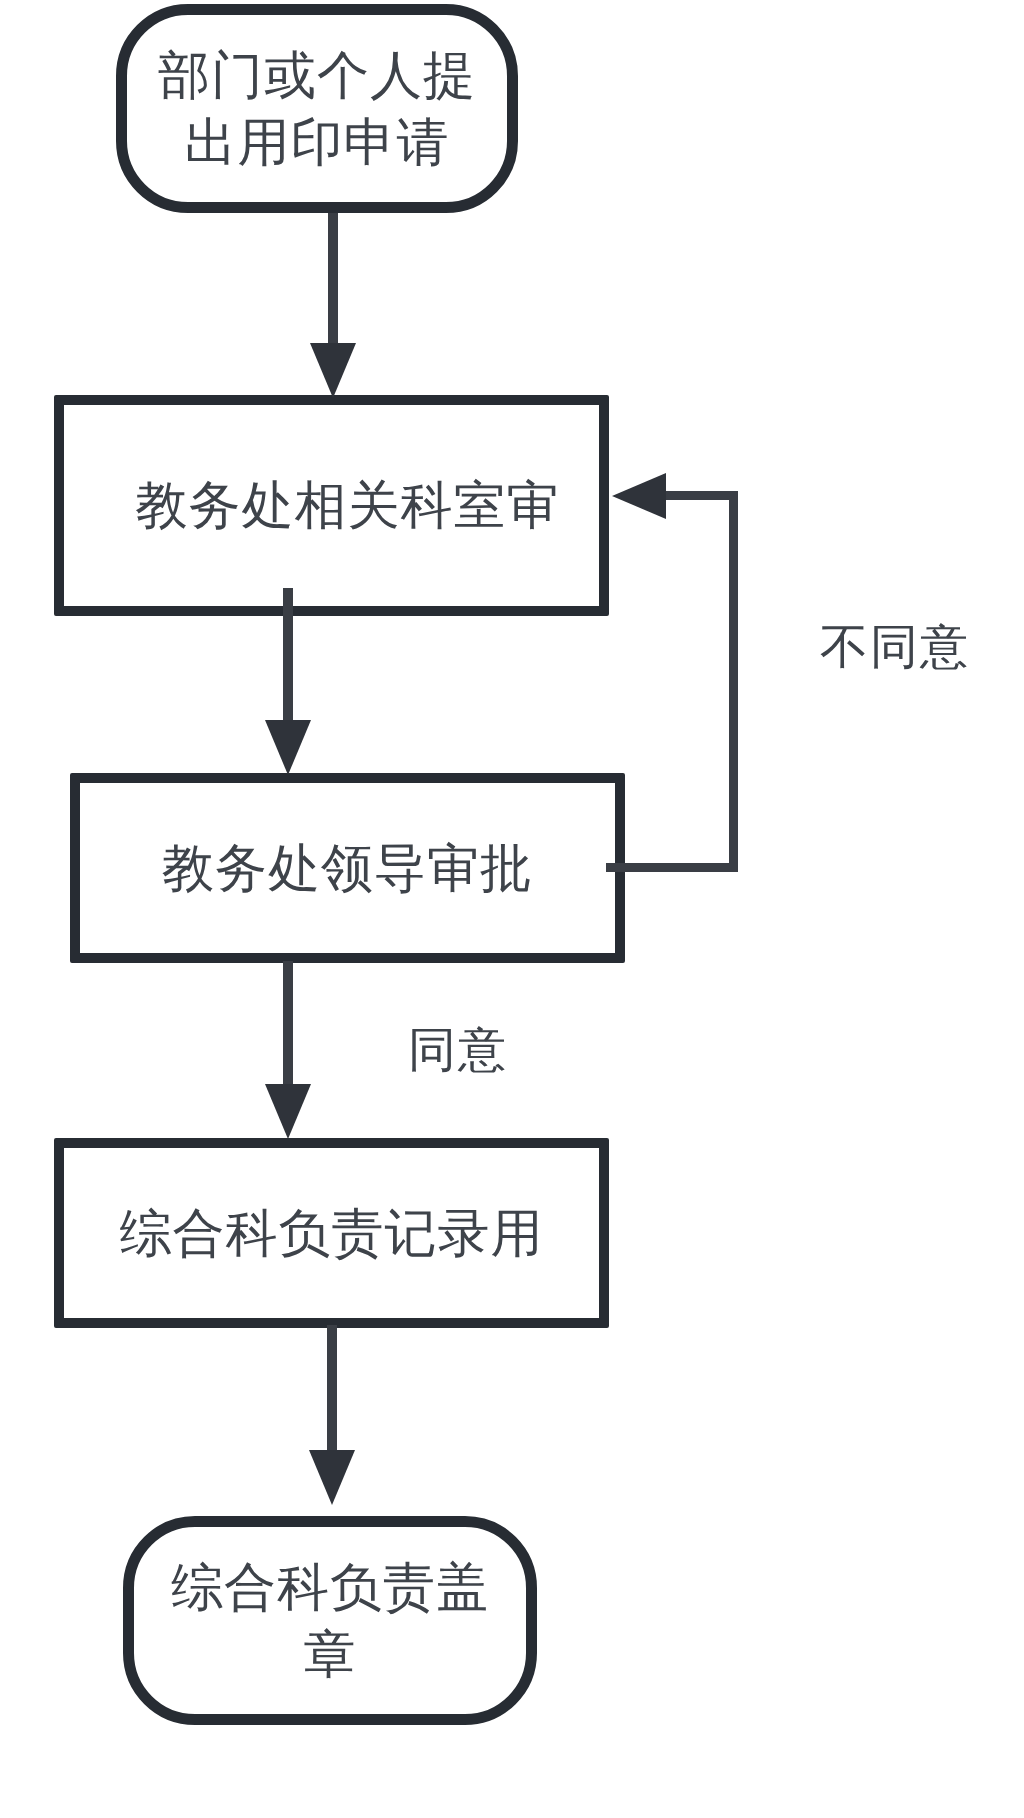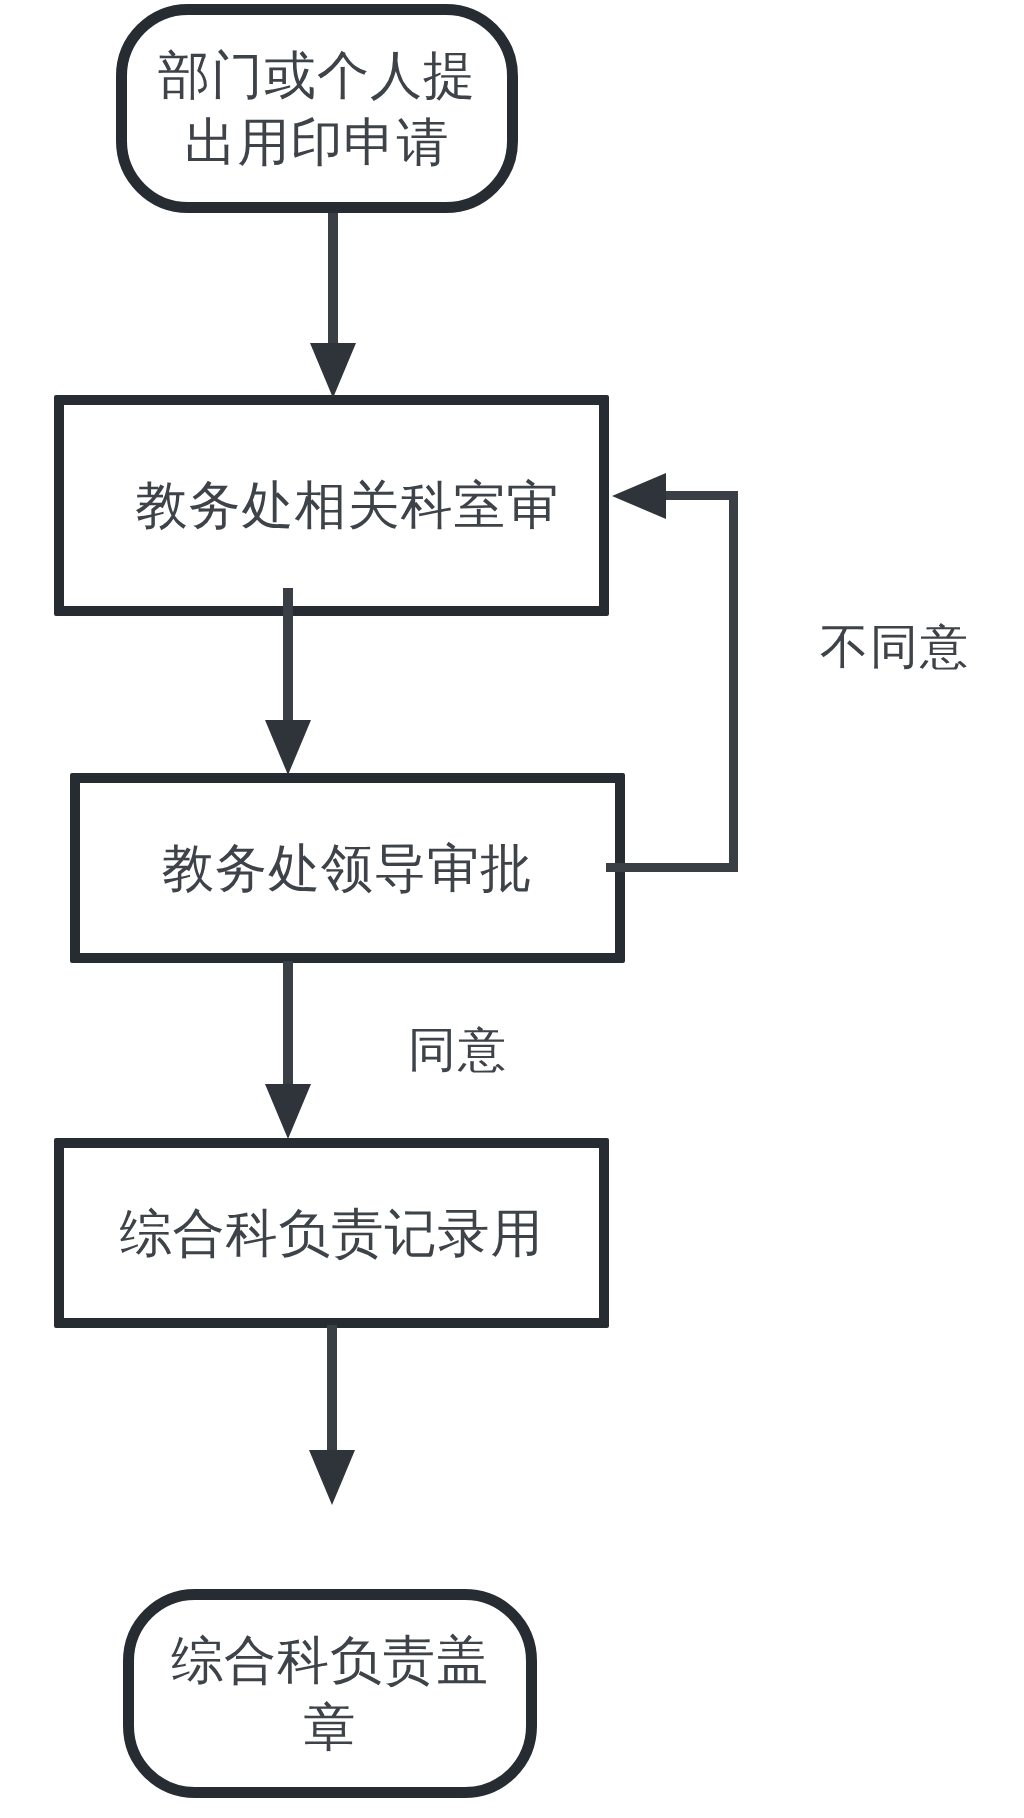--- a/index.html
+++ b/index.html
@@ -11,21 +11,21 @@
     position:absolute;box-sizing:border-box;background:#ffffff;
     display:flex;flex-direction:column;align-items:center;justify-content:center;
     text-align:center;color:#3e434a;font-size:52px;line-height:67px;letter-spacing:1px;
   }
   .rect{border:10px solid #272c33;border-radius:2px;}
   .stadium{border:11px solid #272c33;border-radius:72px;}
   #n-start{left:116px;top:4px;width:402px;height:209px;}
   #n-review{left:54px;top:395px;width:555px;height:221px;padding-left:32px;}
   #n-approve{left:54px;top:773px;width:555px;height:190px;margin-left:16px;}
   #n-record{left:54px;top:1138px;width:555px;height:190px;gap:44px;}
-  #n-stamp{left:123px;top:1589px;width:414px;height:209px;}
+  #n-stamp{left:123px;top:1516px;width:414px;height:209px;}
 
   .shaft{position:absolute;background:#3a3e45;}
   #shaft-1{left:328px;top:213px;width:10px;height:135px;}
   #shaft-2{left:283px;top:588px;width:10px;height:137px;}
   #shaft-3{left:283px;top:961px;width:10px;height:128px;}
   #shaft-4{left:327px;top:1325px;width:10px;height:129px;}
 
   .head-down{position:absolute;width:0;height:0;
     border-left:23px solid transparent;border-right:23px solid transparent;
     border-top:55px solid #2f333a;}

